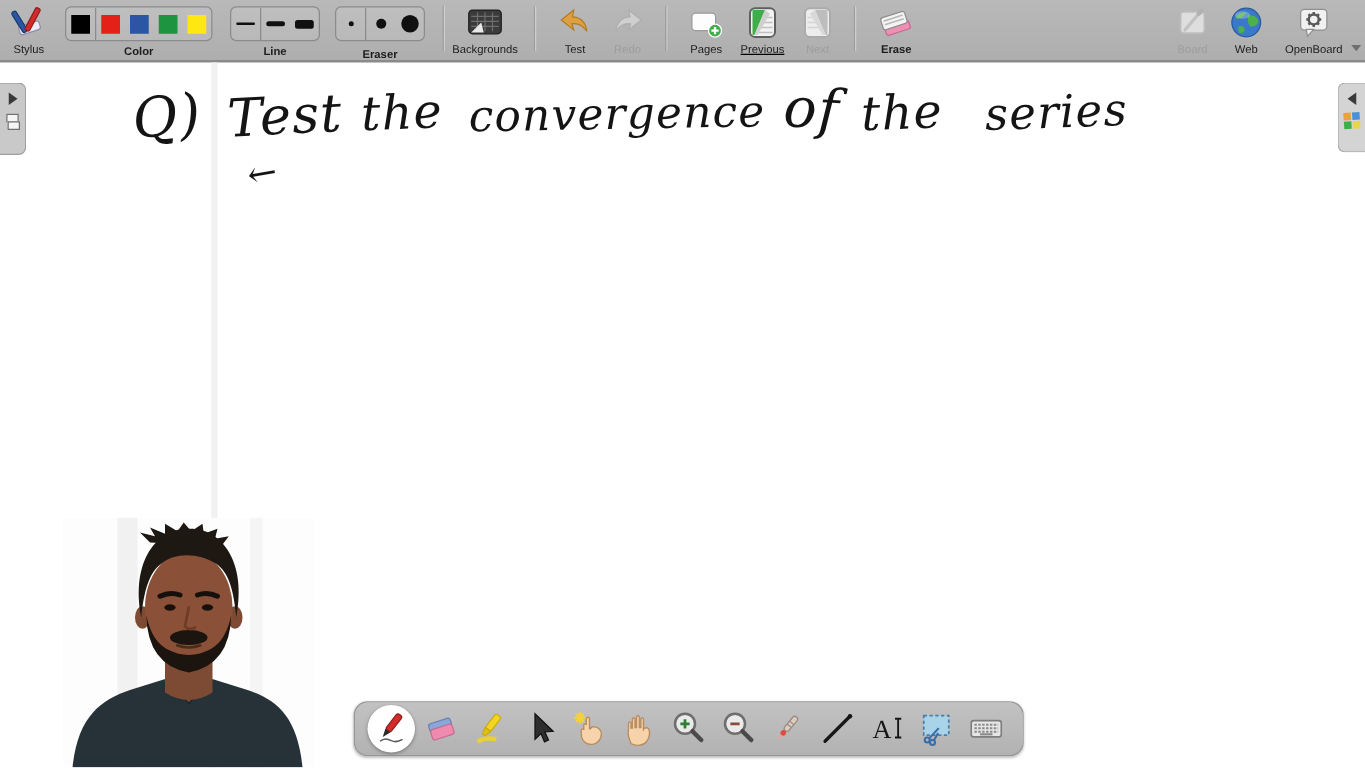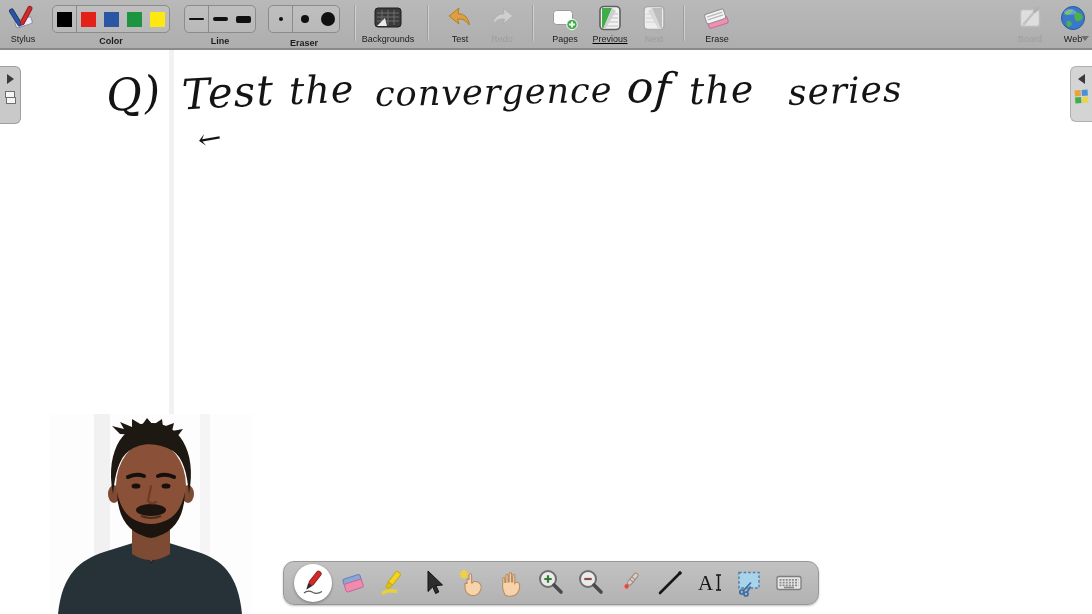--- a/index.html
+++ b/index.html
@@ -215,21 +215,21 @@
         <path d="M6 10 h16 M6 14 h16 M6 18 h16" stroke="#d4d4d4" stroke-width="1.2"></path>
         <path d="M22 4 L12 4 L20.5 24 L22 24 Z" fill="#bdbdbd"></path>
         <path d="M12 4 L8 7 L18 24 L20.5 24 Z" fill="#d8d8d8"></path>
       </svg>
     </span>
     <span class="lbl">Next</span>
   </div>
 
   <div class="sep" style="margin-left:10px;"></div>
 
-  <div class="tbtn" style="margin-left:12px;width:42px;">
+  <div class="tbtn" style="margin-left:12px;width:42px;font-weight:bold;">
     <span class="ic">
       <svg width="30" height="28" viewBox="0 0 30 28">
         <g transform="rotate(-18 15 15)">
           <rect x="5" y="15" width="20" height="7" rx="2" fill="#ef8fb3" stroke="#c86a92"></rect>
           <rect x="4" y="7" width="20" height="10" rx="2" fill="#f4f4f4" stroke="#8f8f8f"></rect>
           <path d="M6 10 h16 M6 13 h16" stroke="#b8b8b8" stroke-width="1.3"></path>
         </g>
       </svg>
     </span>
     <span class="lbl">Erase</span>
@@ -254,20 +254,33 @@
         <path d="M16 8 Q22 8 24 13 Q22 18 17 17 Q14 13 16 8 Z" fill="#4db04a"></path>
         <path d="M8 17 Q12 16 13 20 Q11 24 8 22 Q7 19 8 17 Z" fill="#4db04a"></path>
         <ellipse cx="11" cy="8" rx="6" ry="3" fill="#ffffff" opacity="0.25"></ellipse>
       </svg>
     </span>
     <span class="lbl">Web</span>
   </div>
 
 
 
+  <div class="tbtn" style="margin-left:4px;width:62px;margin-right:10px;">
+    <span class="ic">
+      <svg width="28" height="28" viewBox="0 0 28 28">
+        <rect x="3.5" y="3.5" width="21" height="16.5" rx="3" fill="#f1f1f1" stroke="#8f8f8f"></rect>
+        <path d="M8 19.5 L14 19.5 L9 25 Z" fill="#f1f1f1" stroke="#8f8f8f"></path>
+        <g stroke="#5a5a5a" stroke-width="2">
+          <circle cx="14" cy="11.5" r="4" fill="none"></circle>
+          <path d="M14 5.5 v2 M14 15.5 v2 M8 11.5 h2 M18 11.5 h2 M9.8 7.3 l1.4 1.4 M16.8 14.3 l1.4 1.4 M18.2 7.3 l-1.4 1.4 M11.2 14.3 l-1.4 1.4"></path>
+        </g>
+      </svg>
+    </span>
+    <span class="lbl">OpenBoard</span>
+  </div>
 
   <span class="collapse-arrow"></span>
 </div>
 
 <div class="left-tab">
   <span class="tri-right"></span>
   <span class="mini-pages">
       <i></i>
       <i></i>
     </span>

